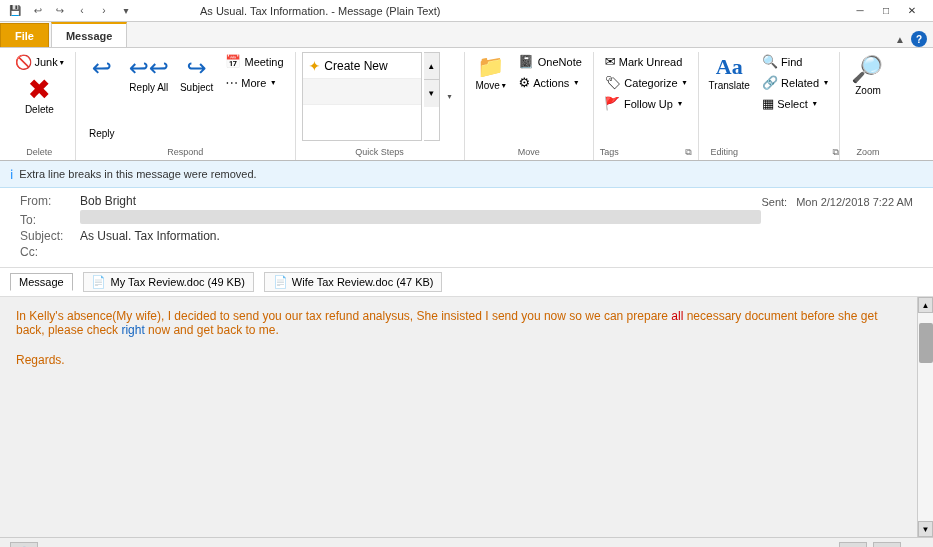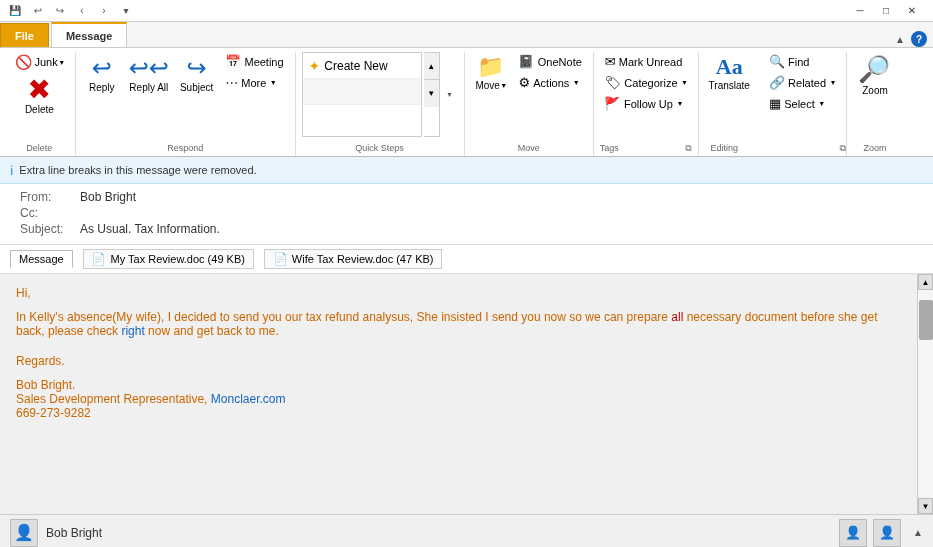--- a/index.html
+++ b/index.html
@@ -220,20 +220,21 @@
 <body>
 
 <div class="title-bar">
   <div class="title-bar-left">
     <div class="title-icon">💾</div>
     <div class="title-icon">↩</div>
     <div class="title-icon">↪</div>
     <div class="title-icon">‹</div>
     <div class="title-icon">›</div>
     <div class="title-icon">▾</div>
+    <span style="margin-left:60px;font-size:11px;color:#333;">As Usual. Tax Information. - Message (Plain Text)</span>
   </div>
   <div class="title-bar-controls">
     <div class="title-ctrl">─</div>
     <div class="title-ctrl">□</div>
     <div class="title-ctrl close">✕</div>
   </div>
 </div>
 
 <div class="tab-bar">
   <div class="tab file-tab">
@@ -264,21 +265,21 @@
         </div>
       </div>
     </div>
     <div class="ribbon-group-label">Delete</div>
   </div>
 
   <div class="ribbon-group">
     <div class="ribbon-group-content" style="gap:3px;align-items:flex-start;">
       <div class="ribbon-btn" style="min-width:40px;">
         <span style="font-size:24px;color:#1565C0;">↩</span>
-        <span style="font-size:10px;">Reply</span>
+        <span style="font-size:10px;margin-top:46px;">Reply</span>
       </div>
       <div class="ribbon-btn" style="min-width:40px;">
         <span style="font-size:24px;color:#1565C0;">↩↩</span>
         <span style="font-size:10px;white-space:nowrap;">Reply All</span>
       </div>
       <div class="ribbon-btn" style="min-width:40px;">
         <span style="font-size:24px;color:#1565C0;">↪</span>
         <span style="font-size:10px;">Subject</span>
       </div>
       <div class="ribbon-btn-stack" style="gap:2px;">
@@ -357,21 +358,21 @@
         <span style="font-size:8px;margin-left:2px;">▾</span>
       </div>
     </div>
     <div style="display:flex;align-items:center;justify-content:space-between;width:100%;margin-top:24px;">
       <div class="ribbon-group-label" style="width:auto;">Tags</div>
       <span style="font-size:9px;color:#666;cursor:pointer;">⧉</span>
     </div>
   </div>
 
   <div class="ribbon-group">
-    <div class="ribbon-group-content" style="gap:10px;align-items:flex-start;">
+    <div class="ribbon-group-content" style="gap:3px;align-items:flex-start;">
       <div class="ribbon-btn" style="min-width:44px;">
         <span style="font-size:22px;font-weight:bold;color:#1565C0;font-family:serif;">Aa</span>
         <span style="font-size:10px;">Translate</span>
       </div>
       <div class="ribbon-btn-stack">
         <div class="ribbon-btn-small">
           <span style="font-size:13px;">🔍</span>
           <span>Find</span>
         </div>
         <div class="ribbon-btn-small">
@@ -410,61 +411,61 @@
 </div>
 
 <div class="email-header">
   <div class="header-top">
     <div style="flex:1;">
       <div class="header-row">
         <span class="header-label">From:</span>
         <span class="header-value">Bob Bright</span>
       </div>
       <div class="header-row">
-        <span class="header-label">Cc:</span>
-        <span class="header-value"></span>
+        <span class="header-label">To:</span>
+        <span class="header-value" style="background:#ddd;color:#ddd;border-radius:2px;display:inline-block;min-width:140px;height:14px;"></span>
       </div>
       <div class="header-row">
         <span class="header-label">Subject:</span>
         <span class="header-value">As Usual. Tax Information.</span>
       </div>
+      <div class="header-row">
+        <span class="header-label">Cc:</span>
+        <span class="header-value"></span>
+      </div>
+    </div>
+    <div style="text-align:right;font-size:11px;color:#555;white-space:nowrap;padding-top:2px;">
+      <span>Sent:</span>
+      <span style="margin-left:6px;">Mon 2/12/2018 7:22 AM</span>
     </div>
   </div>
 </div>
 
 <div class="attachments-bar">
   <div class="attach-tab active">
     <span>Message</span>
   </div>
   <div class="attach-file">
     <span style="color:#1565C0;font-size:12px;">📄</span>
     <span>My Tax Review.doc (49 KB)</span>
   </div>
   <div class="attach-file">
     <span style="color:#1565C0;font-size:12px;">📄</span>
     <span>Wife Tax Review.doc (47 KB)</span>
   </div>
 </div>
 
 <div class="body-container">
   <div class="body-text">
-    <p style="margin-bottom:10px;">
-      <span class="email-orange">Hi,</span>
-    </p>
     <p style="margin-bottom:16px;">
       <span class="email-orange">In Kelly's absence(My wife), I decided to send you our tax refund analysus, She insisted I send you now so we can prepare </span><span class="email-red">all</span><span class="email-orange"> necessary document before she get back, please check </span><span class="email-blue">right</span><span class="email-orange">  now and get back to me.</span>
     </p>
     <p style="margin-bottom:10px;">
       <span class="email-orange">Regards.</span>
     </p>
-    <p>
-      <span class="email-orange">Bob Bright.</span><br>
-      <span class="email-orange">Sales Development Representative, </span><span class="email-blue">Monclaer.com</span><br>
-      <span class="email-orange">669-273-9282</span>
-    </p>
   </div>
   <div class="body-scrollbar">
     <div class="scroll-btn">▲</div>
     <div class="scroll-track">
       <div class="scroll-thumb"></div>
     </div>
     <div class="scroll-btn">▼</div>
   </div>
 </div>
 

